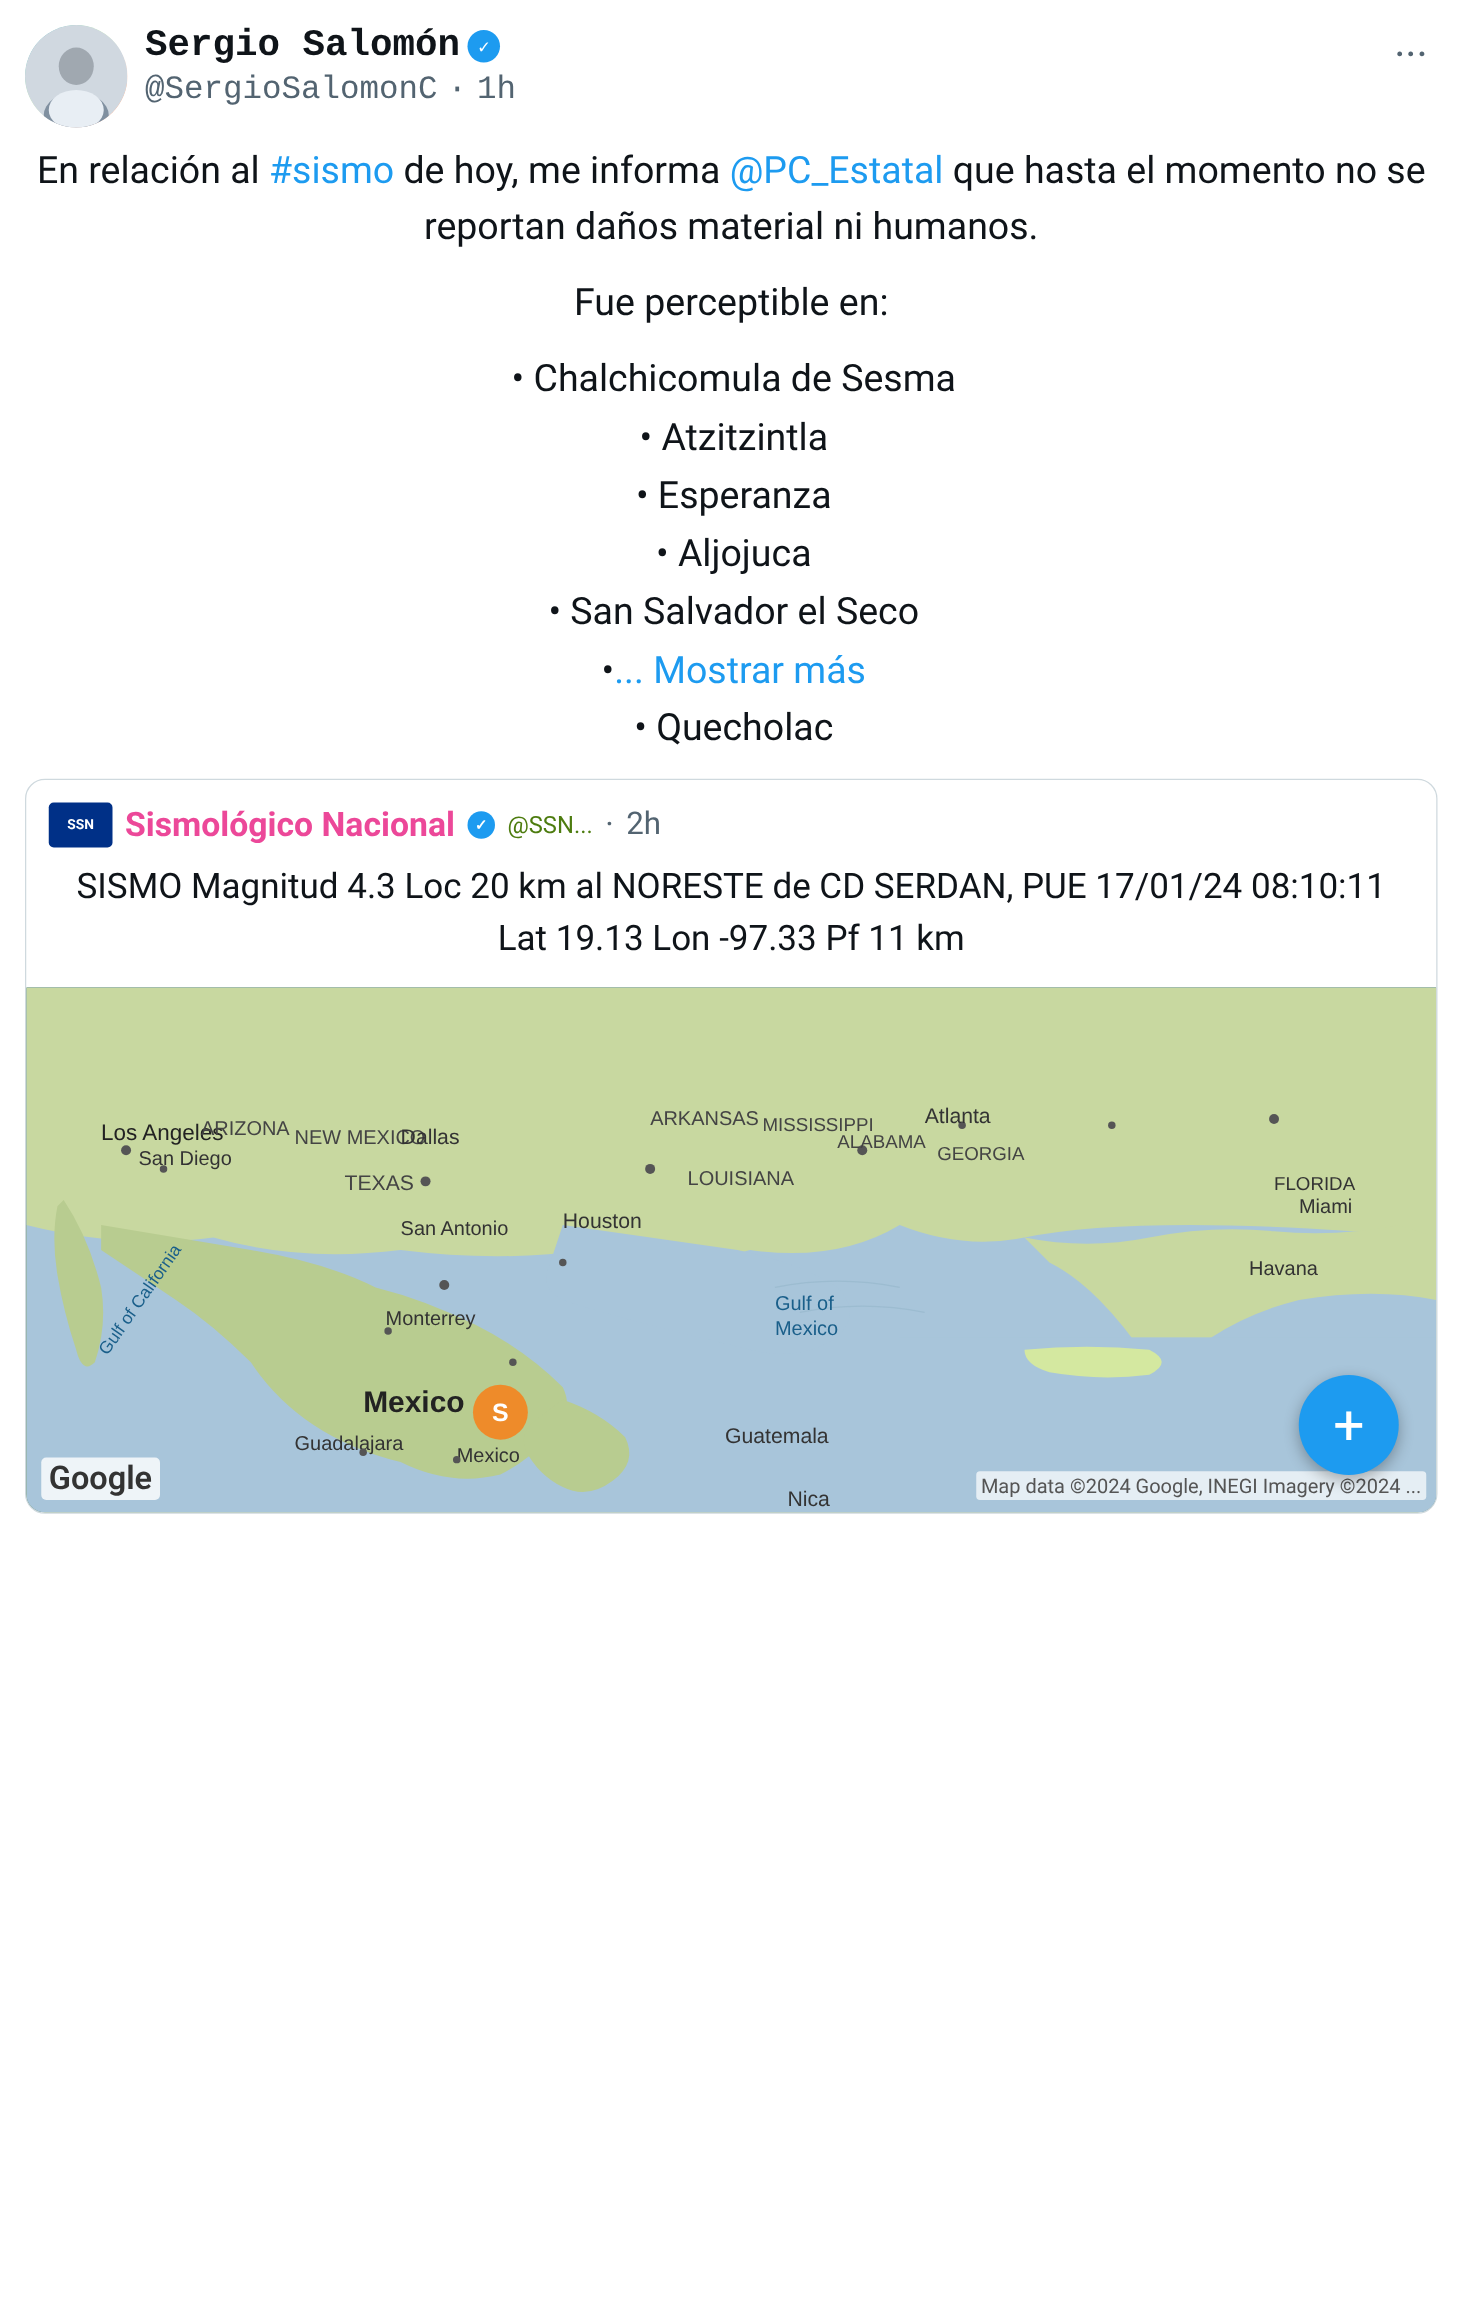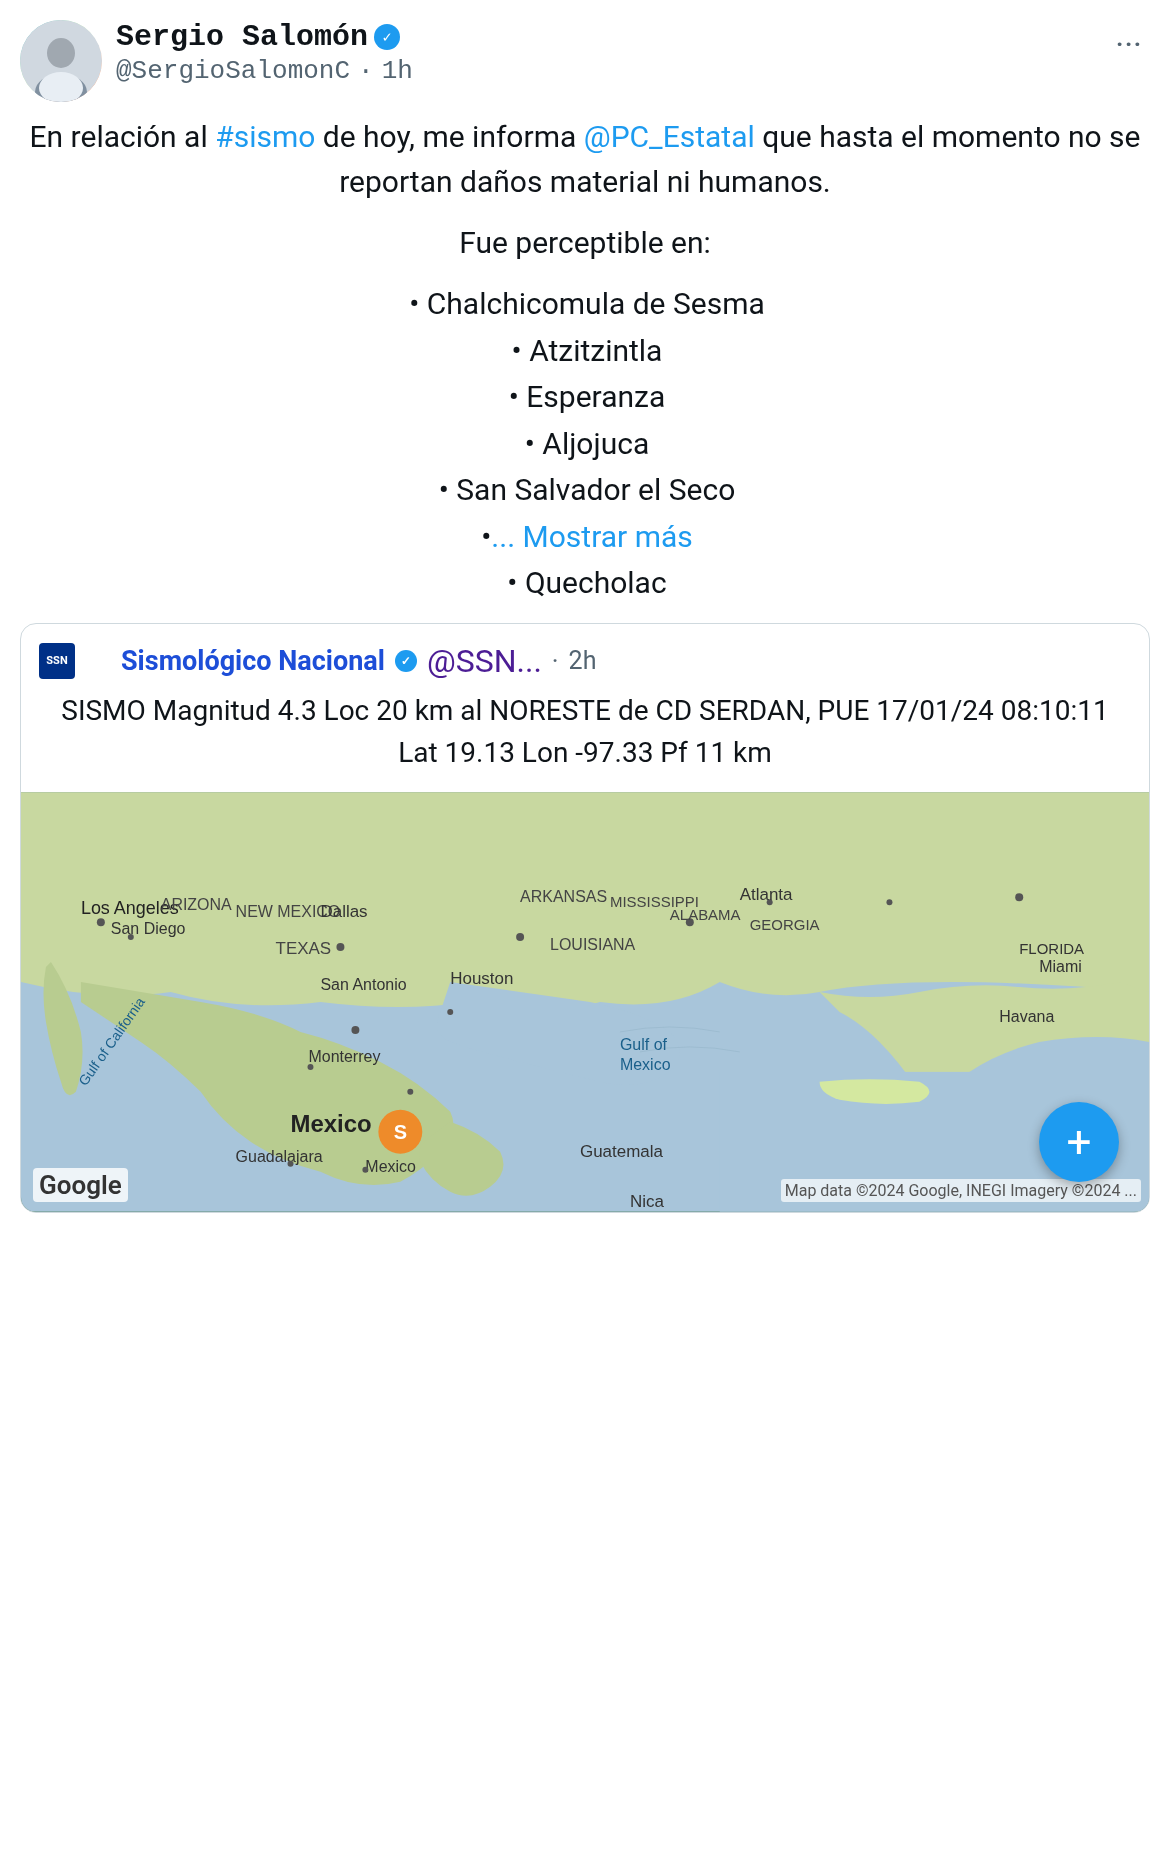--- a/index.html
+++ b/index.html
@@ -159,57 +159,56 @@
     }
 
     .quoted-header {
       display: flex;
       align-items: center;
       gap: 10px;
       padding: 18px 18px 10px 18px;
     }
 
     .ssn-logo {
-      width: 36px;
+      width: 51px;
       height: 36px;
       background: #003087;
       border-radius: 4px;
       display: flex;
       align-items: center;
       justify-content: center;
       color: white;
       font-size: 11px;
       font-weight: bold;
       flex-shrink: 0;
     }
 
     .quoted-author-name {
       font-size: 27px;
       font-weight: 700;
-      color: #1d4ed8;
-      margin-left: 36px;
+      color: #ec4899;
     }
 
     .quoted-verified {
       display: inline-flex;
       align-items: center;
       justify-content: center;
       width: 22px;
       height: 22px;
       background: #1d9bf0;
       border-radius: 50%;
       color: white;
       font-size: 12px;
       font-weight: bold;
       flex-shrink: 0;
     }
 
     .quoted-handle {
-      font-size: 32px;
-      color: #4c1d95;
+      font-size: 19px;
+      color: #4d7c0f;
     }
 
     .quoted-time {
       font-size: 25px;
       color: #536471;
     }
 
     .quoted-text {
       font-size: 28px;
       line-height: 1.5;

